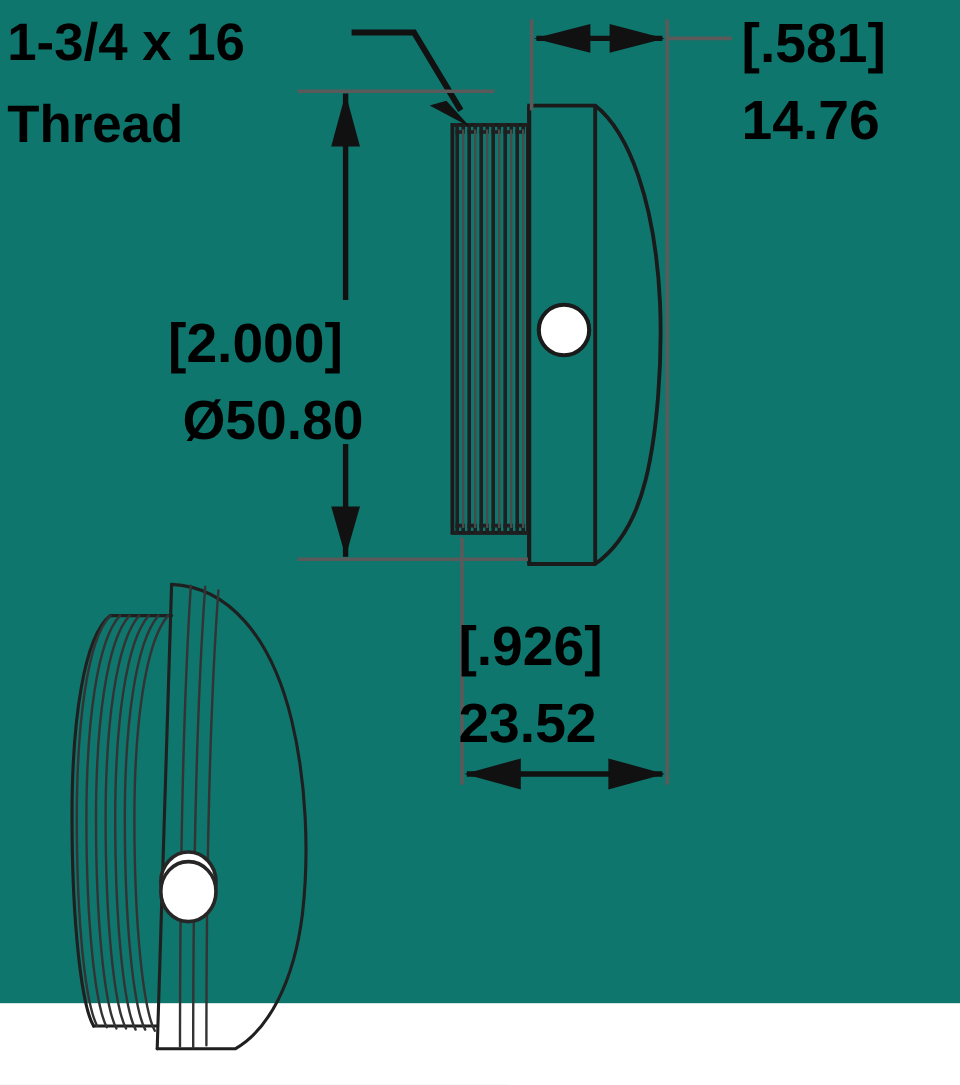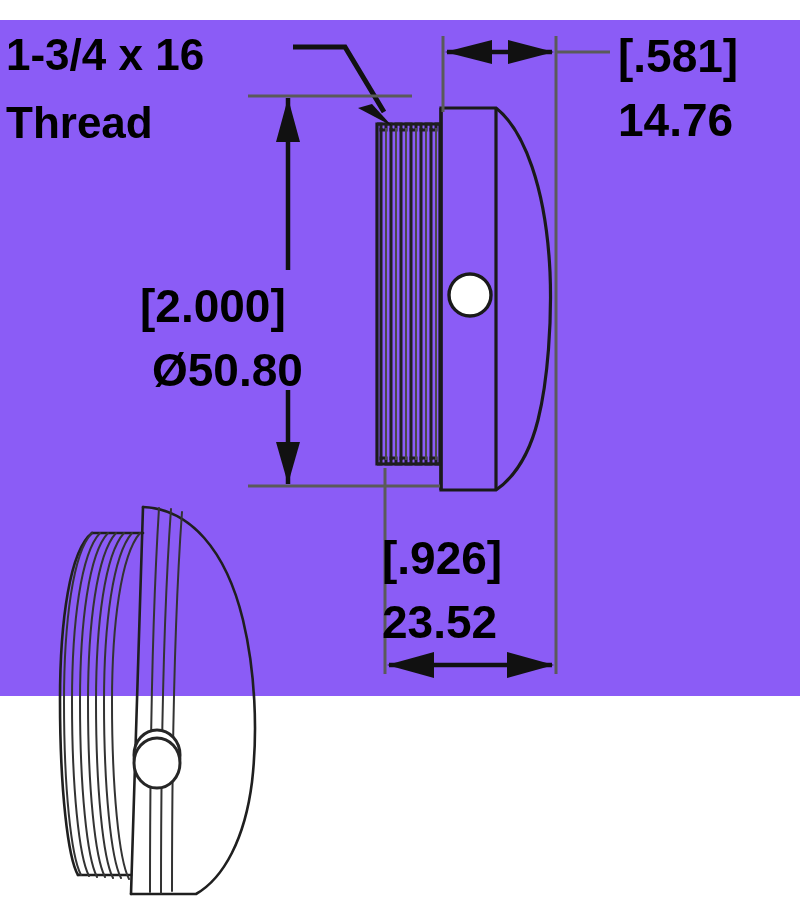--- a/index.html
+++ b/index.html
@@ -10,23 +10,22 @@
   }
   body {
     width: 800px;
     height: 904px;
     font-family: "Liberation Sans", sans-serif;
     overflow: hidden;
   }
   #drawing-root {
     position: relative;
     width: 800px;
-    height: 676px;
-    background: #8b5cf6;
-    margin-top: 20px;
+    height: 836px;
+    background: #0f766e;
   }
   svg#drawing-svg {
     display: block;
     width: 800px;
     height: 904px;
   }
   .dim-text {
     font-family: "Liberation Sans", sans-serif;
     font-weight: bold;
     font-size: 46px;

